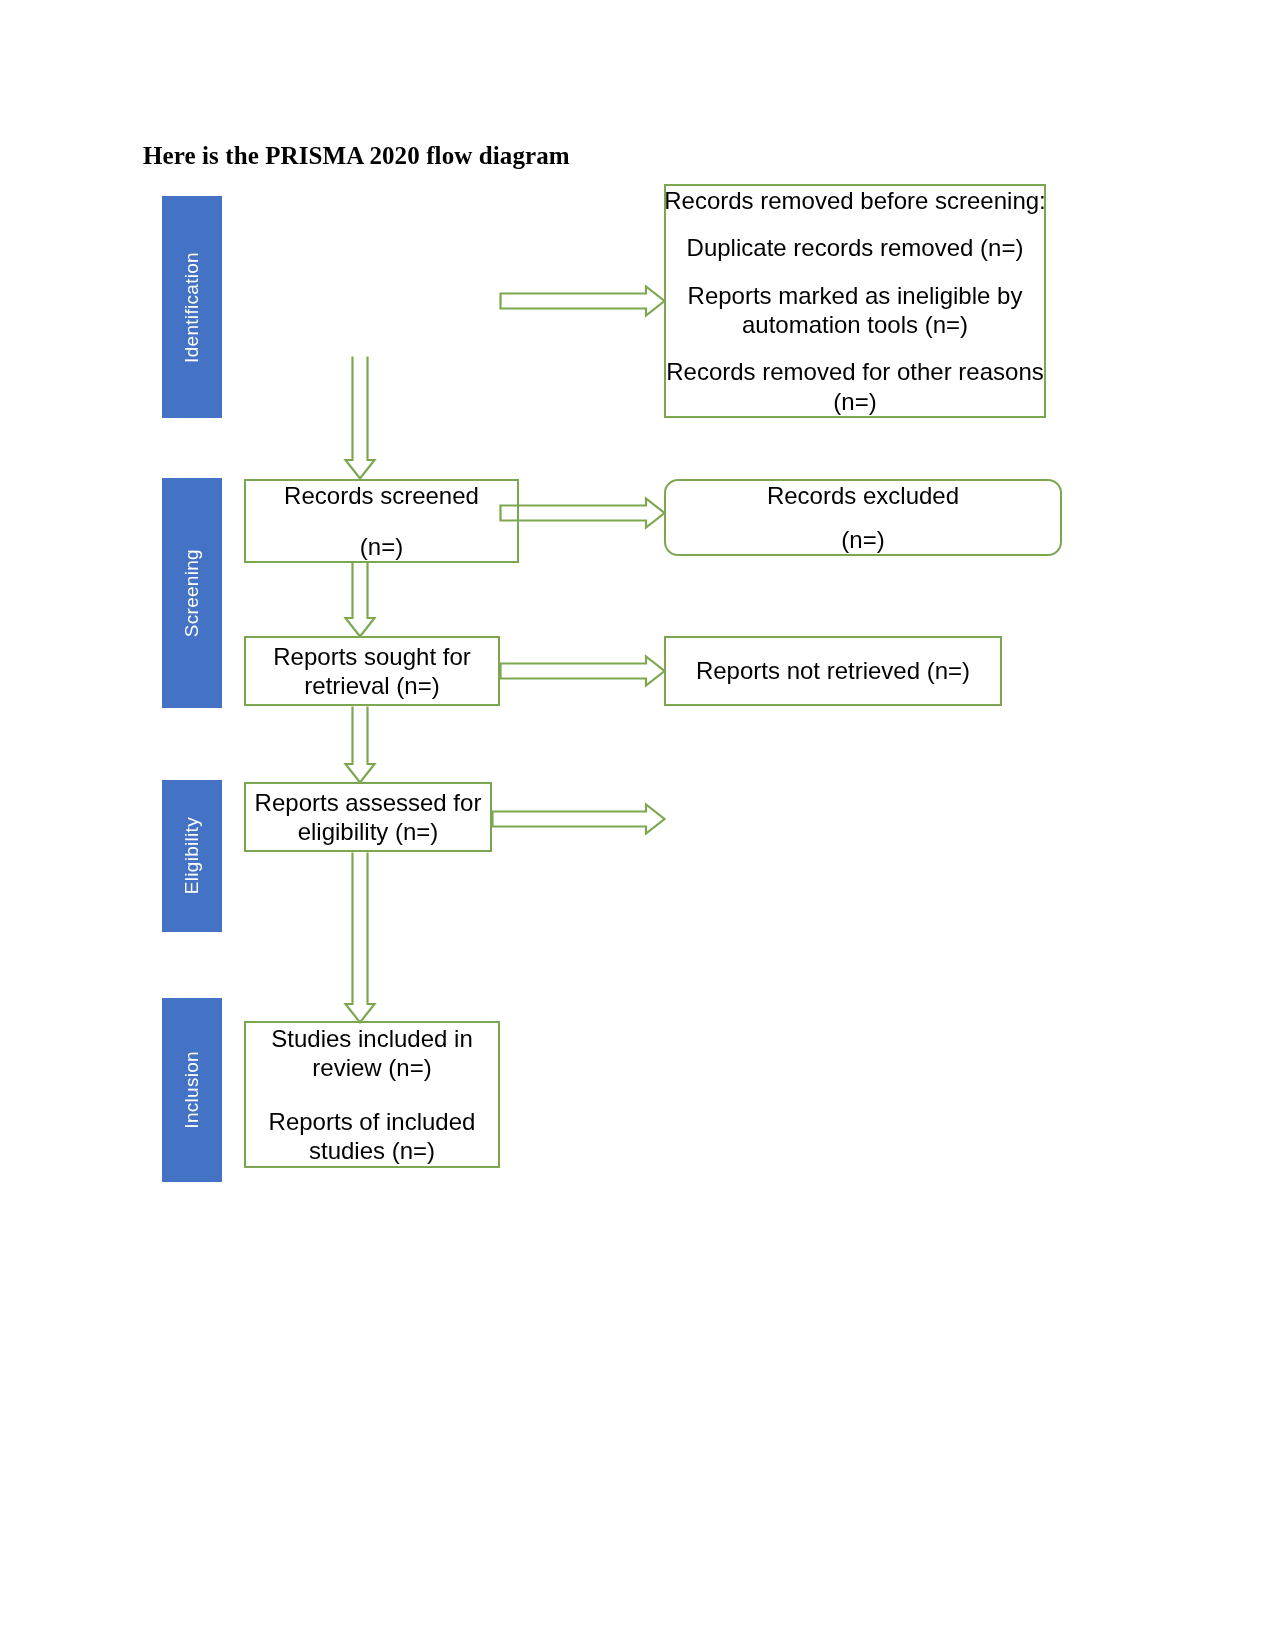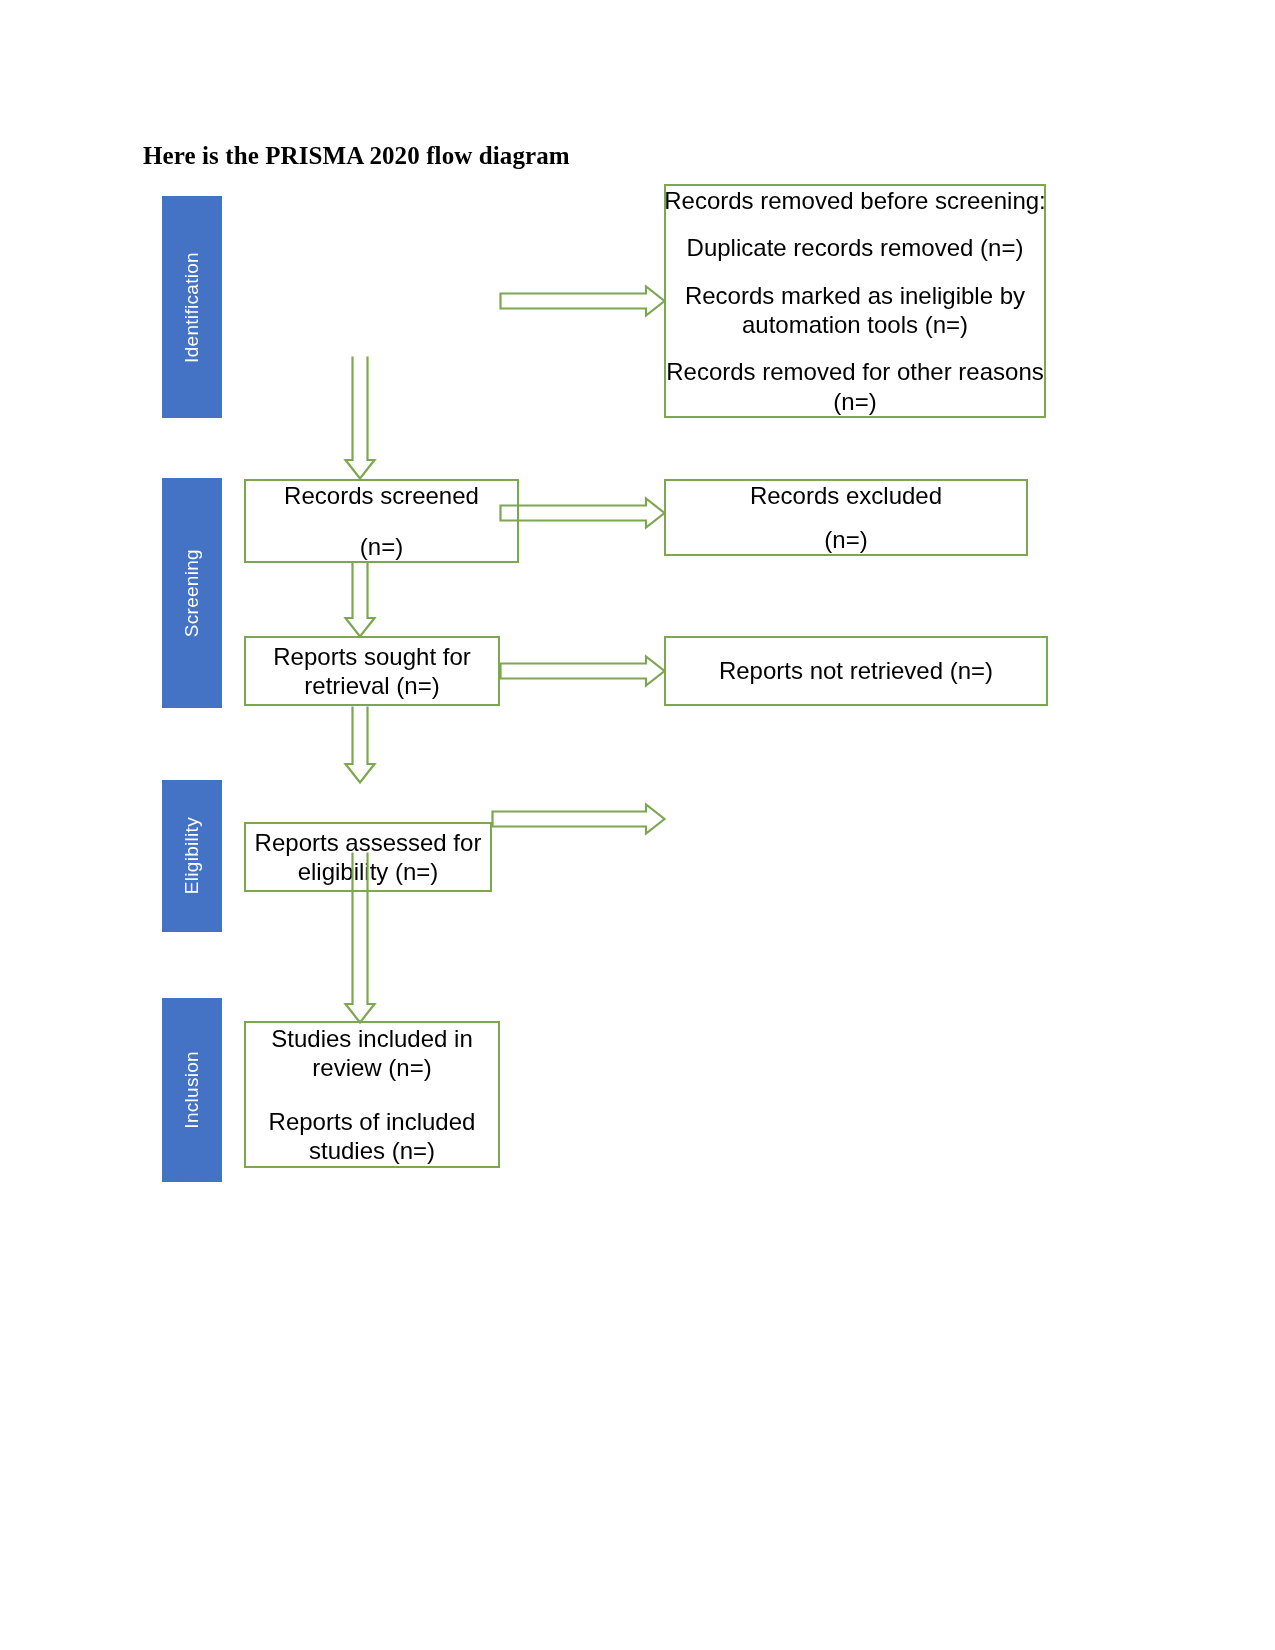--- a/index.html
+++ b/index.html
@@ -102,49 +102,49 @@
   <div class="stage-bar" style="left:162px; top:998px; height:184px;">
     <span class="stage-label">Inclusion</span>
   </div>
 
 
   <div class="flow-box" style="left:664px; top:184px; width:382px; height:234px;">
     <span class="line">Records removed before screening:</span>
     <span class="gap-md"></span>
     <span class="line">Duplicate records removed (n=)</span>
     <span class="gap-md"></span>
-    <span class="line">Records marked as ineligible by</span>
+    <span class="line">Reports marked as ineligible by</span>
     <span class="line">automation tools (n=)</span>
     <span class="gap-md"></span>
     <span class="line">Records removed for other reasons</span>
     <span class="line">(n=)</span>
   </div>
 
   <div class="flow-box" style="left:244px; top:479px; width:275px; height:84px;">
     <span class="line">Records screened</span>
     <span class="gap-lg"></span>
     <span class="line">(n=)</span>
   </div>
 
-  <div class="flow-box" style="left:664px; top:479px; width:364px; height:77px;">
+  <div class="flow-box" style="left:664px; top:479px; width:398px; height:77px;border-radius:14px;">
     <span class="line">Records excluded</span>
     <span class="gap-md"></span>
     <span class="line">(n=)</span>
   </div>
 
   <div class="flow-box" style="left:244px; top:636px; width:256px; height:70px;">
     <span class="line">Reports sought for</span>
     <span class="line">retrieval (n=)</span>
   </div>
 
-  <div class="flow-box" style="left:664px; top:636px; width:384px; height:70px;">
+  <div class="flow-box" style="left:664px; top:636px; width:338px; height:70px;">
     <span class="line">Reports not retrieved (n=)</span>
   </div>
 
-  <div class="flow-box" style="left:244px; top:822px; width:248px; height:70px;">
+  <div class="flow-box" style="left:244px; top:782px; width:248px; height:70px;">
     <span class="line">Reports assessed for</span>
     <span class="line">eligibility (n=)</span>
   </div>
 
 
   <div class="flow-box" style="left:244px; top:1021px; width:256px; height:147px;">
     <span class="line">Studies included in</span>
     <span class="line">review (n=)</span>
     <span class="gap-md"></span>
     <span class="line">Reports of included</span>

